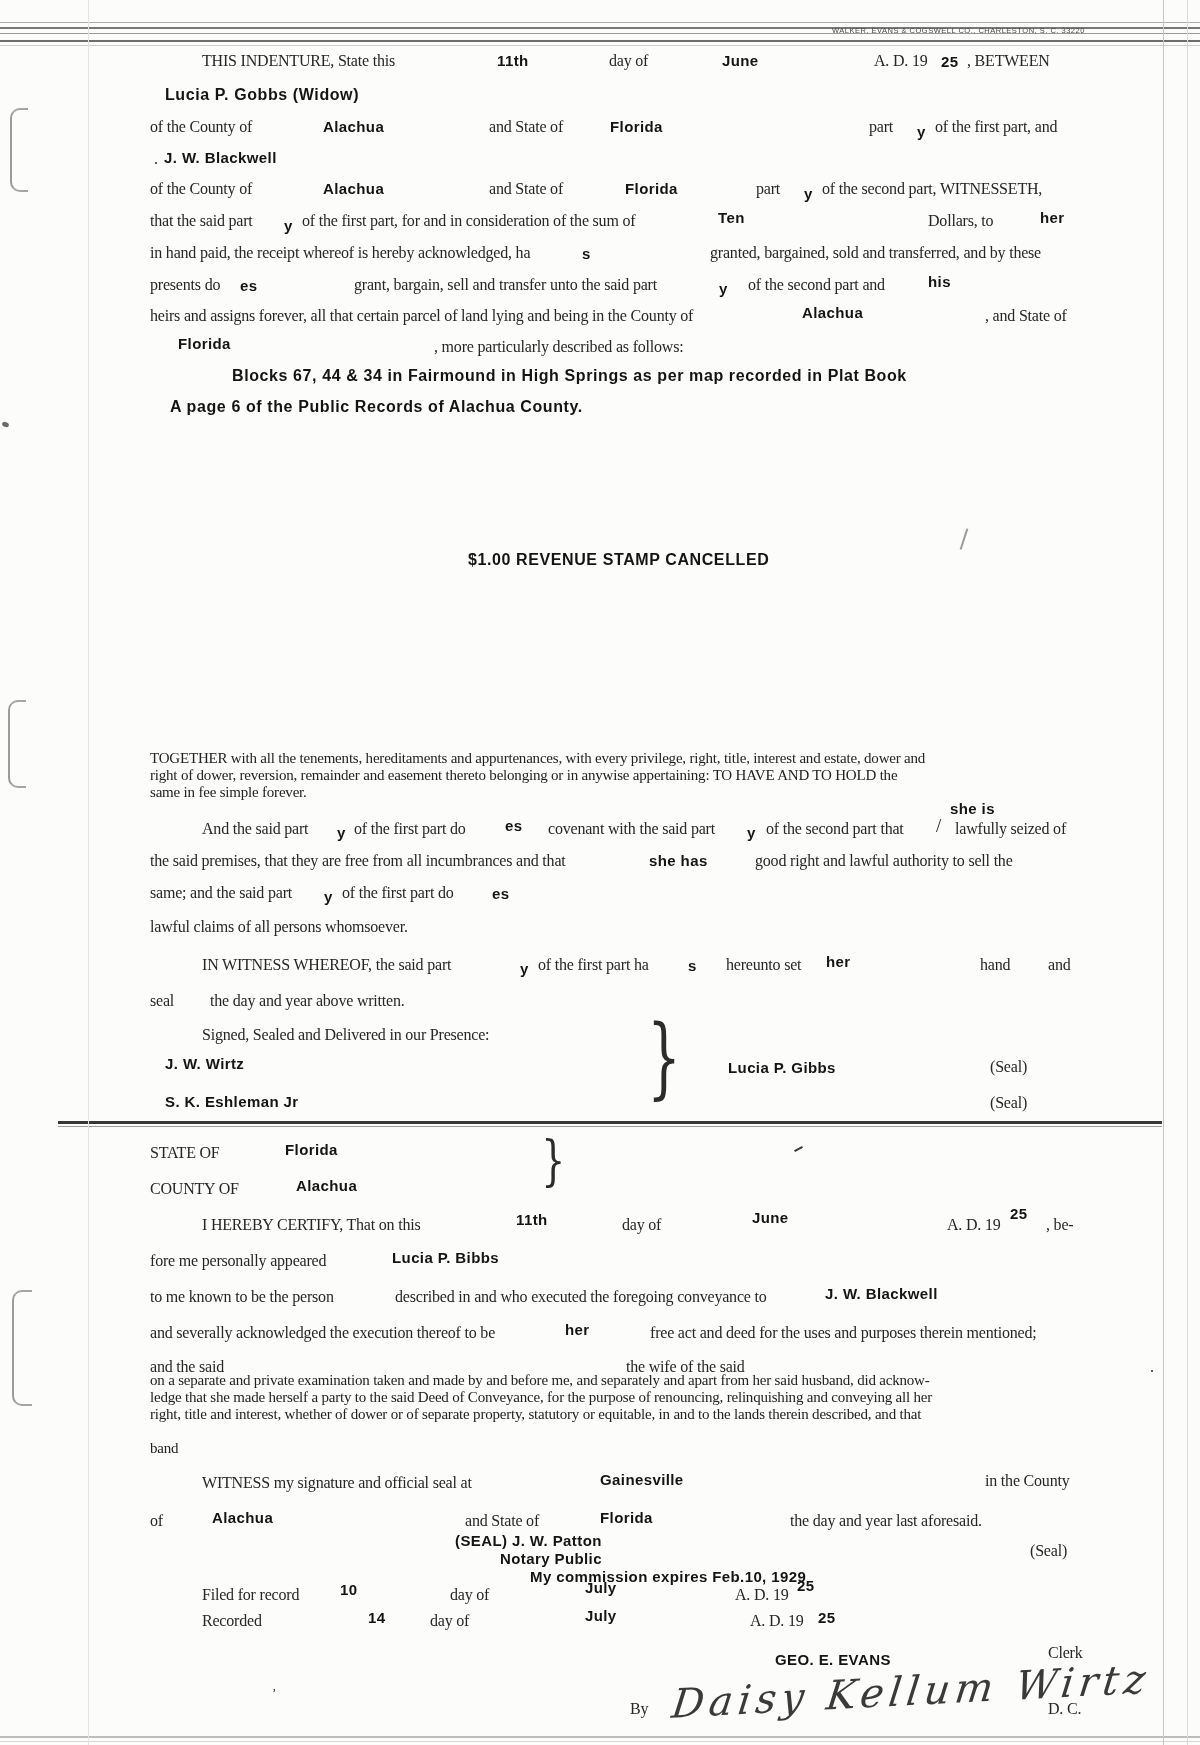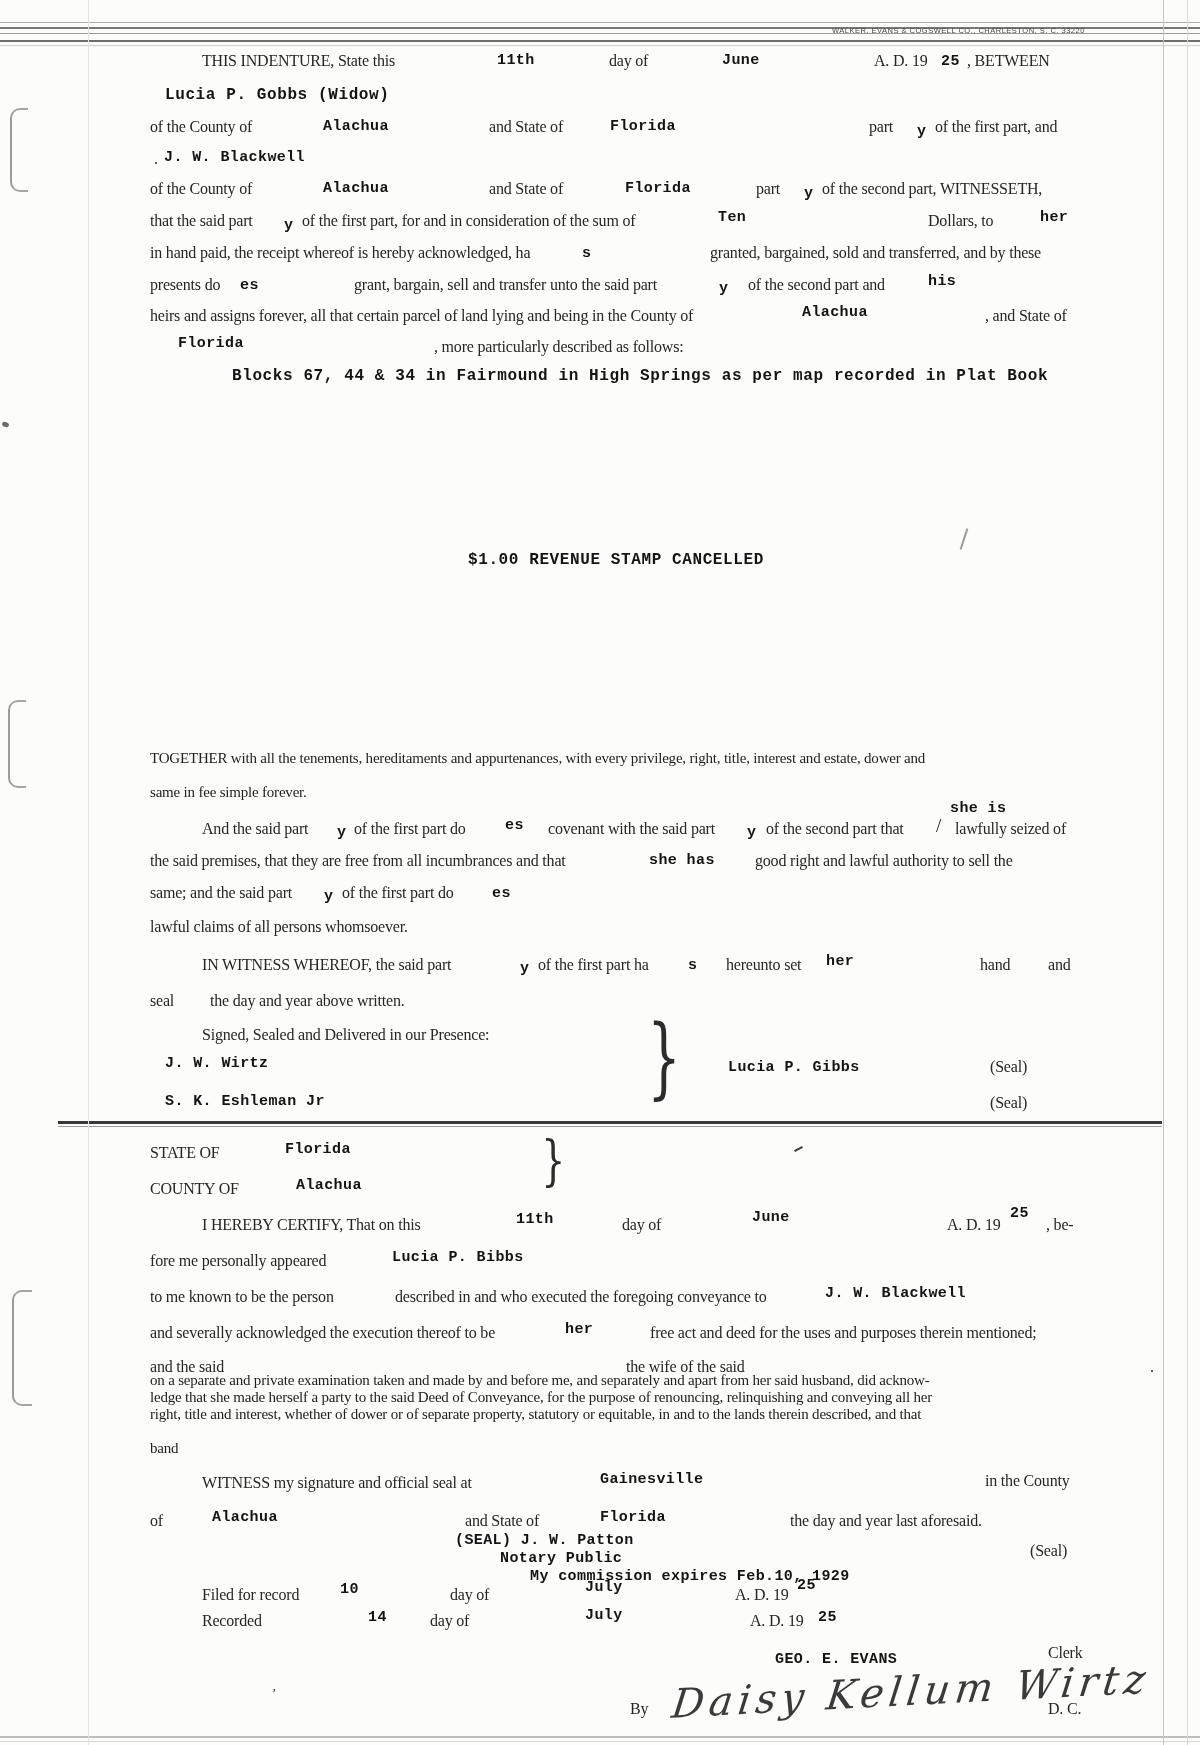--- a/index.html
+++ b/index.html
@@ -4,21 +4,21 @@
 <style>
   html,body{margin:0;padding:0;background:#ffffff;}
   .page{position:relative;width:1200px;height:1745px;background:#fcfcfa;overflow:hidden;
         font-family:"Liberation Serif",serif;}
   
   .p{position:absolute;font-family:"Liberation Serif",serif;font-size:16px;letter-spacing:-0.2px;
      color:#262626;white-space:nowrap;line-height:1.1;}
   .ps{position:absolute;font-family:"Liberation Serif",serif;font-size:15px;letter-spacing:-0.2px;
       color:#222;white-space:nowrap;line-height:1.13;}
   
-  .t{position:absolute;font-family:Liberation Mono, monospace;font-size:15px;
+  .t{position:absolute;font-family:Liberation Sans, sans-serif;font-size:15px;
      font-weight:700;letter-spacing:0.4px;color:#141414;white-space:nowrap;line-height:1.05;}
   .t16{font-size:16px;letter-spacing:0.6px;}
   .brace{position:absolute;font-family:"DejaVu Serif",serif;font-weight:400;color:#2c2c2c;
          transform-origin:center;line-height:1;}
   .rule{position:absolute;left:0;width:1200px;}
   .sig{position:absolute;font-family:"DejaVu Serif",serif;font-style:italic;font-size:40px;
        letter-spacing:5px;color:#3a3a3a;transform:rotate(-3deg) skewX(-10deg);white-space:nowrap;}
   .edge-bracket{position:absolute;border-left:2px solid #9b9b9b;border-top:2px solid #a5a5a5;
                 border-bottom:2px solid #a5a5a5;border-radius:10px 0 0 10px;}
   .vline{position:absolute;top:0;height:1745px;width:1px;}
@@ -86,25 +86,27 @@
   <span class="t" style="left:928px;top:274px">his</span>
 
   <span class="p" style="left:150px;top:307px">heirs and assigns forever, all that certain parcel of land lying and being in the County of</span>
   <span class="t" style="left:802px;top:305px">Alachua</span>
   <span class="p" style="left:985px;top:307px">, and State of</span>
 
   <span class="t" style="left:178px;top:336px">Florida</span>
   <span class="p" style="left:434px;top:338px">, more particularly described as follows:</span>
 
   <span class="t t16" style="left:232px;top:368px">Blocks 67, 44 &amp; 34 in Fairmound in High Springs as per map recorded in Plat Book</span>
+  <span class="t t16" style="left:170px;top:399px">A page 6 of the Public Records of Alachua County.</span>
 
   <span class="t t16" style="left:468px;top:552px">$1.00 REVENUE STAMP CANCELLED</span>
   <div class="mark" style="left:963px;top:528px;width:1.5px;height:22px;background:#9b9b9b;transform:rotate(18deg)"></div>
 
   <span class="ps" style="left:150px;top:750px">TOGETHER with all the tenements, hereditaments and appurtenances, with every privilege, right, title, interest and estate, dower and</span>
+  <span class="ps" style="left:150px;top:767px">right of dower, reversion, remainder and easement thereto belonging or in anywise appertaining:  TO HAVE AND TO HOLD the</span>
   <span class="ps" style="left:150px;top:784px">same in fee simple forever.</span>
 
   <span class="t" style="left:950px;top:801px">she is</span>
   <span class="p" style="left:202px;top:820px">And the said part</span>
   <span class="t" style="left:337px;top:825px">y</span>
   <span class="p" style="left:354px;top:820px">of the first part do</span>
   <span class="t" style="left:505px;top:818px">es</span>
   <span class="p" style="left:548px;top:820px">covenant with the said part</span>
   <span class="t" style="left:747px;top:825px">y</span>
   <span class="p" style="left:766px;top:820px">of the second part that</span>

